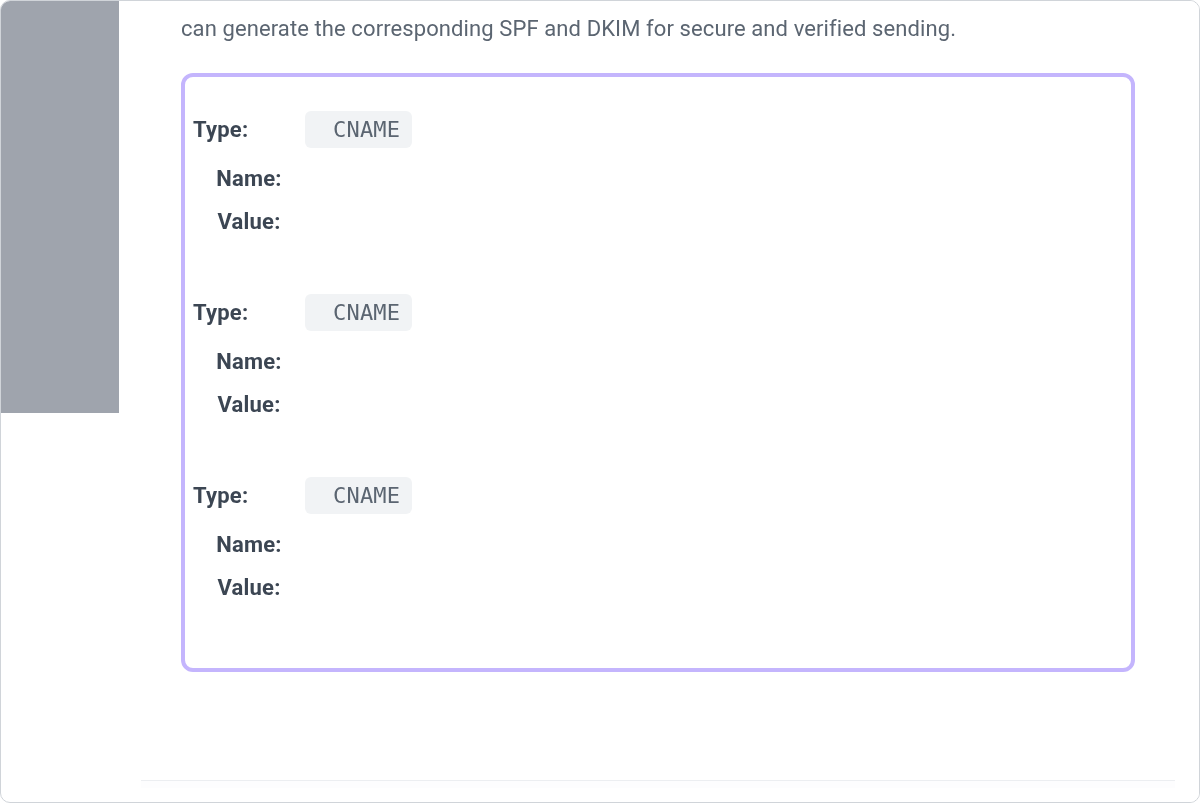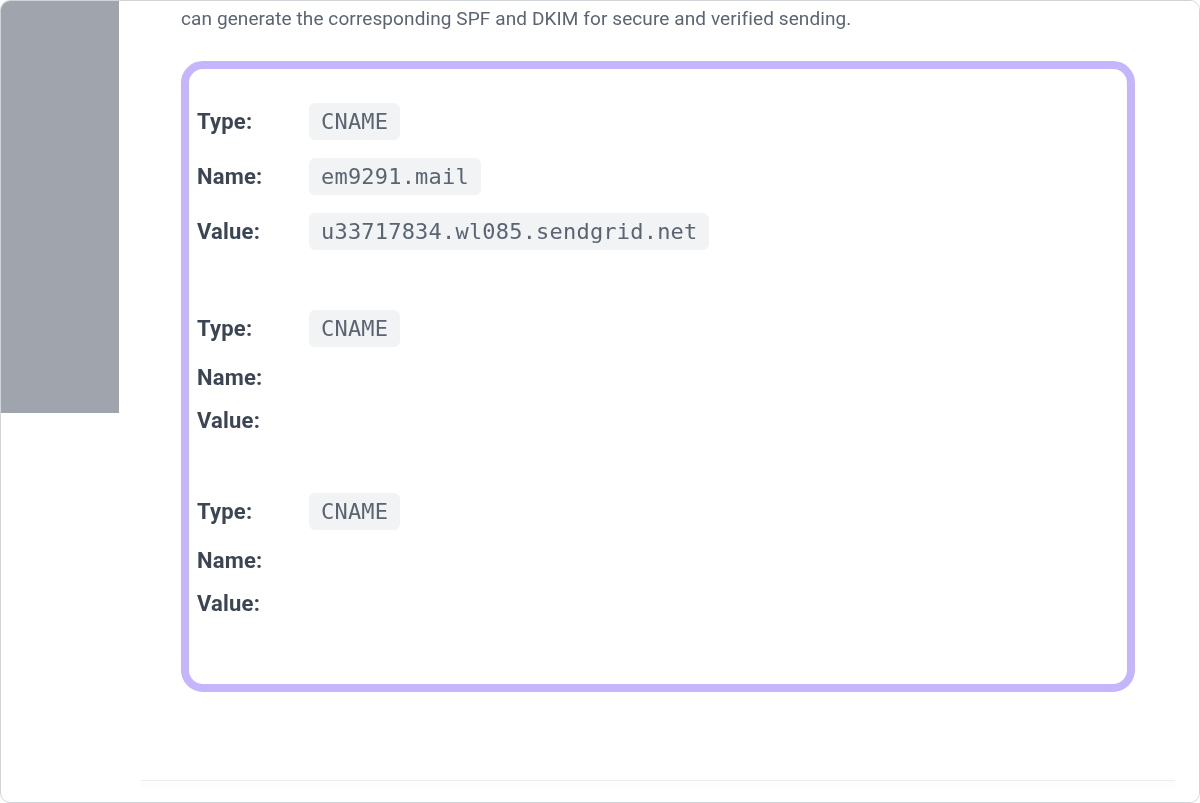--- a/index.html
+++ b/index.html
@@ -30,59 +30,59 @@
     }
     .inner-panel {
       position: absolute;
       left: 22px;
       top: 0;
       right: 24px;
       bottom: 14px;
       background: #ffffff;
     }
     .intro-text {
-      font-size: 19px;
+      font-size: 22px;
       line-height: 1.45;
       color: #5b6571;
-      padding: 4px 40px 0 40px;
+      padding: 12px 40px 0 40px;
       letter-spacing: 0.1px;
     }
     .records-box {
       margin: 28px 40px 0 40px;
-      border: 8px solid #c4b5fd;
-      border-radius: 22px;
+      border: 4px solid #c4b5fd;
+      border-radius: 12px;
       padding: 28px 8px 62px 8px;
     }
     .record-block {
       padding: 0 0 0 0;
     }
     .record-block + .record-block {
       margin-top: 48px;
     }
     .row {
       display: flex;
       align-items: center;
       padding: 6px 0;
     }
-    .row + .row { margin-top: 6px; }
+    .row + .row { margin-top: 6px; text-align: center; }
     .label {
       width: 112px;
       font-size: 22px;
       font-weight: 700;
       color: #3c4653;
       flex-shrink: 0;
       letter-spacing: 0.2px;
     }
     .value {
       font-family: ui-monospace, "SFMono-Regular", Menlo, Consolas, monospace;
       font-size: 22px;
       color: #5b6571;
       background: #f1f3f5;
       border-radius: 6px;
-      padding: 6px 12px 6px 12px;
+      padding: 6px 12px 6px 28px;
       white-space: nowrap;
       letter-spacing: 0.2px;
     }
     .footer-divider {
       position: absolute;
       left: 0;
       right: 0;
       bottom: 0;
       height: 8px;
       border-top: 1px solid #eceef1;
@@ -101,25 +101,23 @@
 
     <div class="records-box">
 
       <div class="record-block">
         <div class="row">
           <span class="label">Type:</span>
           <span class="value">CNAME</span>
         </div>
         <div class="row">
           <span class="label">Name:</span>
-          <span class="value">em9291.mail</span>
         </div>
         <div class="row">
           <span class="label">Value:</span>
-          <span class="value">u33717834.wl085.sendgrid.net</span>
         </div>
       </div>
 
       <div class="record-block">
         <div class="row">
           <span class="label">Type:</span>
           <span class="value">CNAME</span>
         </div>
         <div class="row">
           <span class="label">Name:</span>

